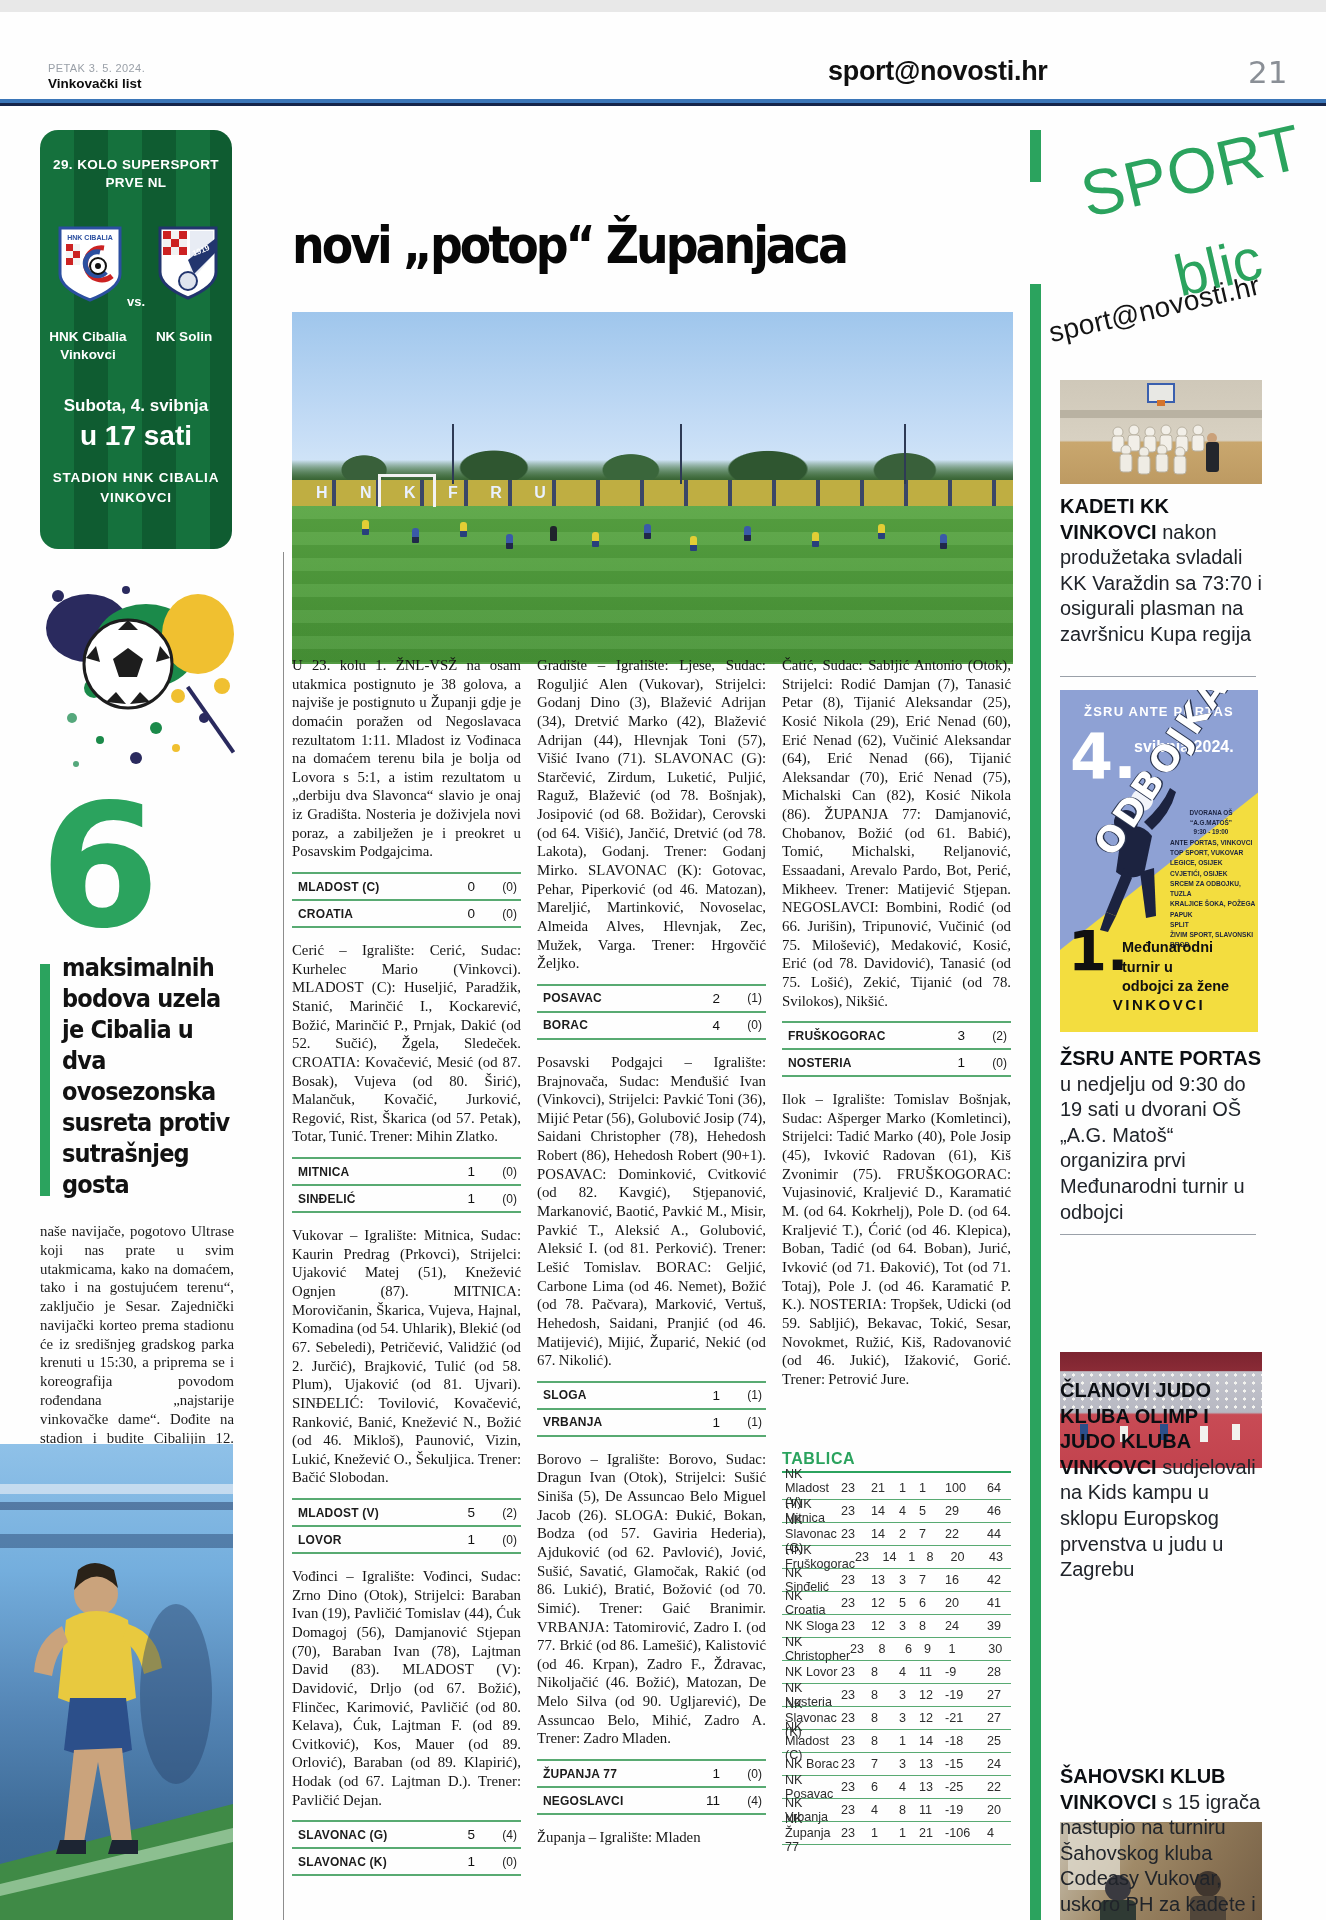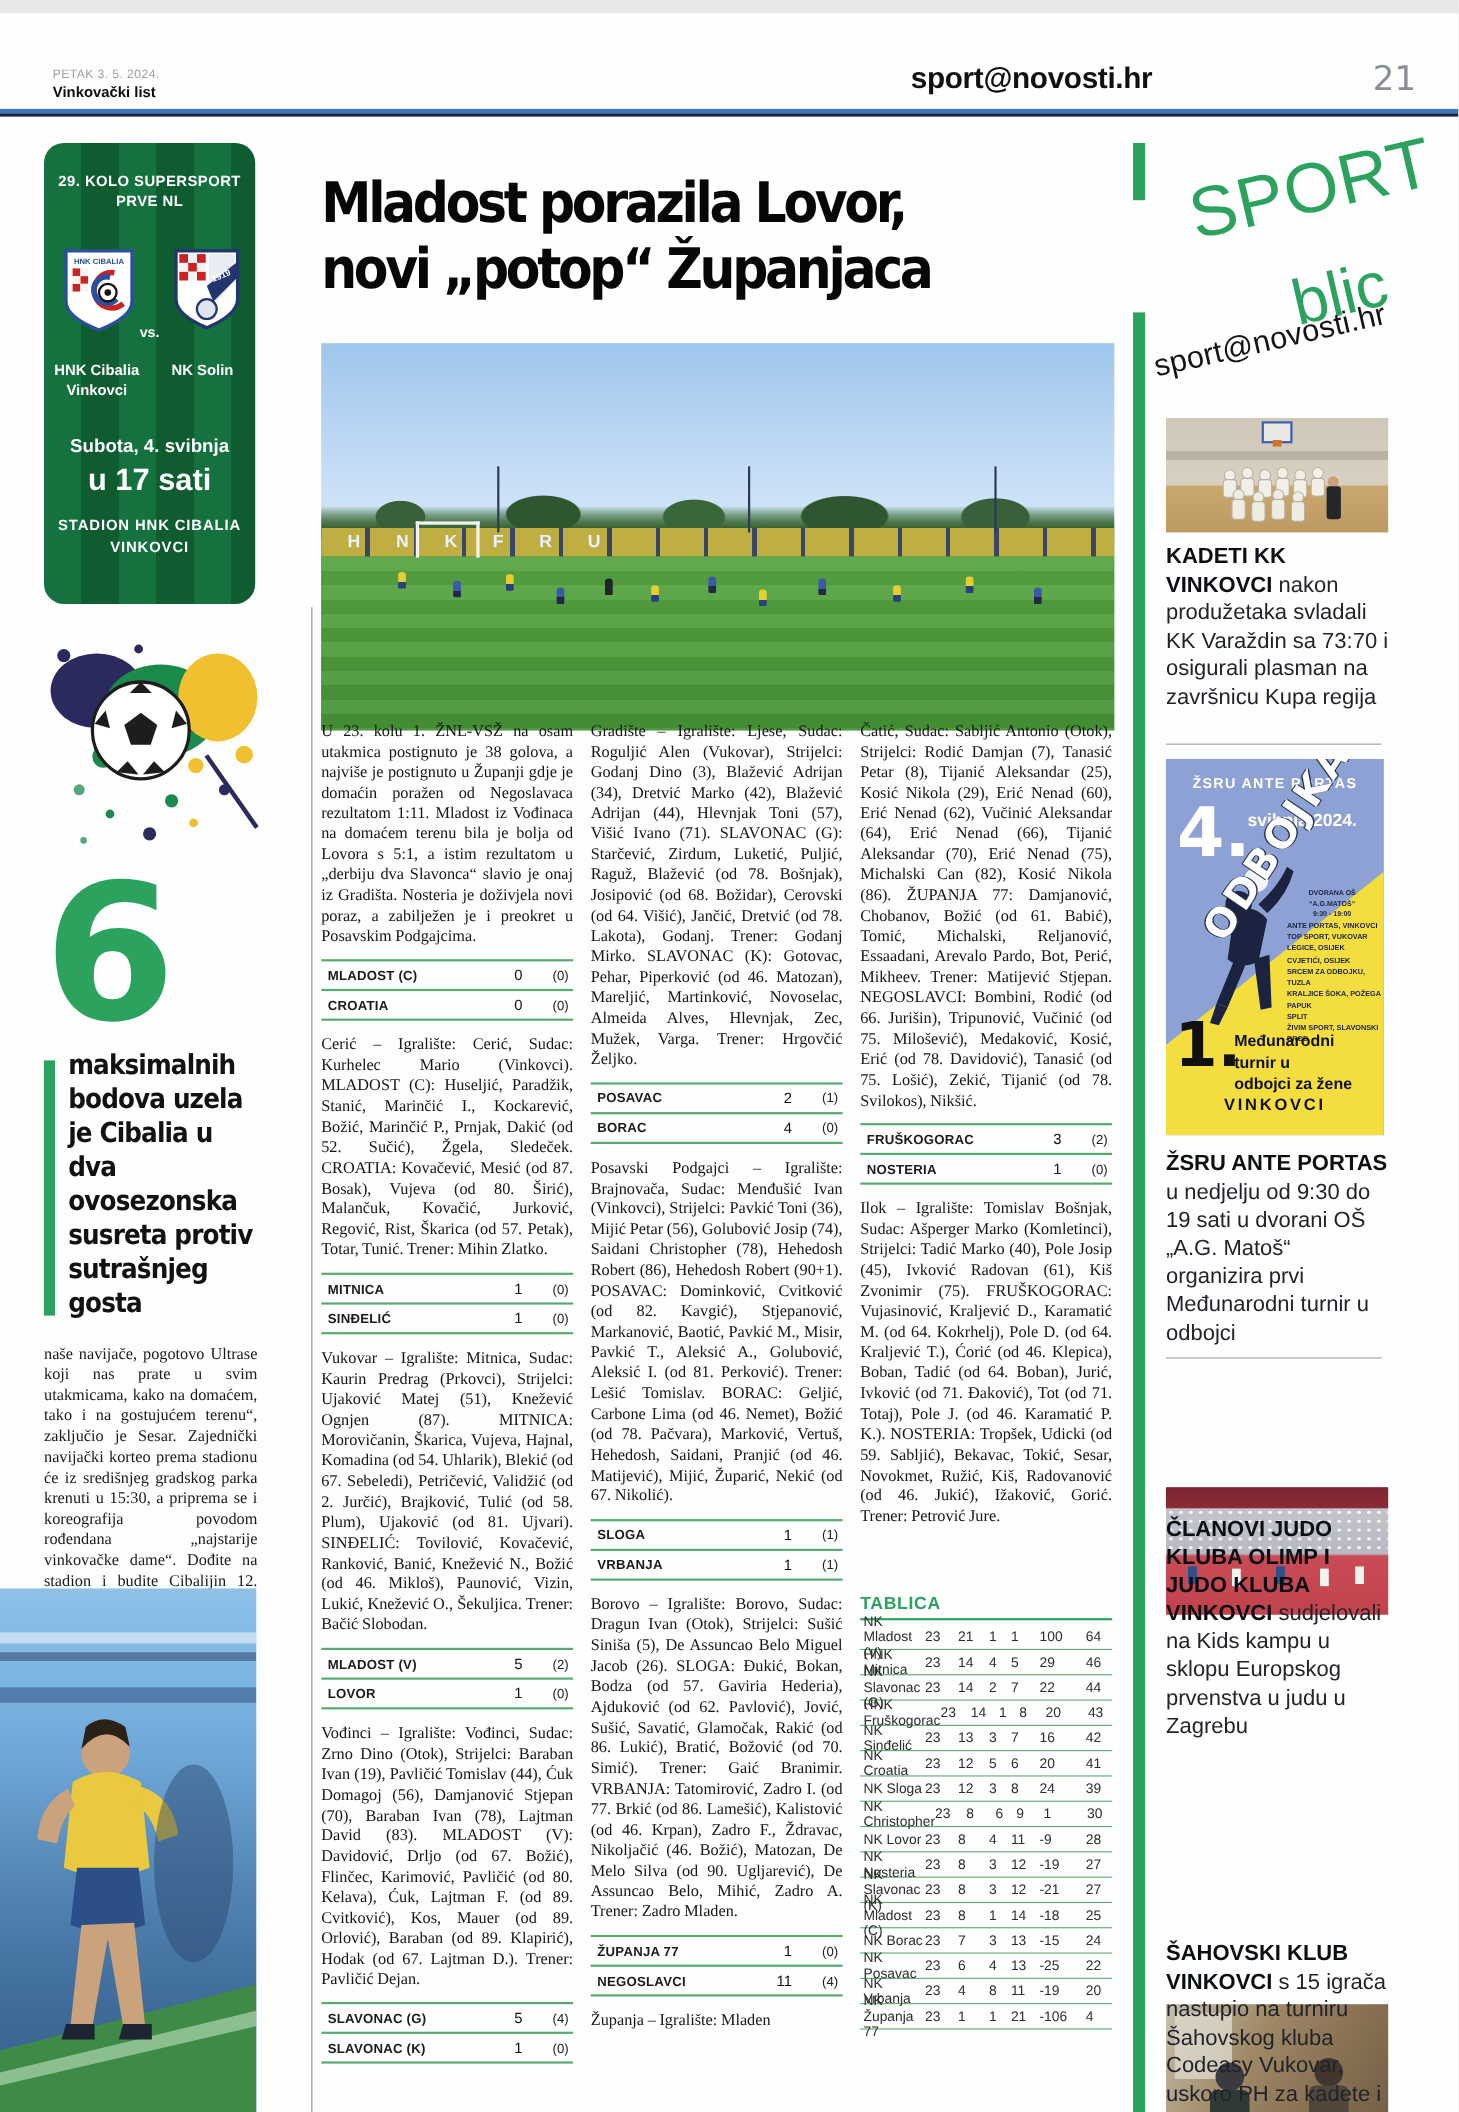--- a/index.html
+++ b/index.html
@@ -234,21 +234,21 @@
       <path d="M74 306 l-10 92 h20 l14 -80 14 80 h20 l-10 -94 z" fill="#caa37c"></path>
       <path d="M60 396 h26 v14 h-30 z M112 396 h26 v14 h-30 z" fill="#1d2533"></path>
       <path d="M128 180 q30 10 34 44 l-18 6 q-6 -26 -22 -34 z" fill="#e8c93f"></path>
       <path d="M62 182 q-26 14 -28 46 l18 4 q4 -24 16 -34 z" fill="#caa37c"></path>
       <ellipse cx="176" cy="250" rx="36" ry="90" fill="#27426b" opacity=".45"></ellipse>
     </svg>
   </div>
 
   <div class="vline"></div>
   <div class="headline">
-    <span>Mladost porazila Lovor,</span><br>
+    <br>
     <span>novi „potop“ Županjaca</span>
   </div>
 
   <div class="main-photo">
     <div class="mp-trees"></div>
     <div class="mp-fence"></div>
     <div class="mp-fence-text">H N K   F R U</div>
     <div class="mp-grass"></div>
     <div class="mp-goal"></div>
     <div class="mp-pole" style="left:160px"></div>

